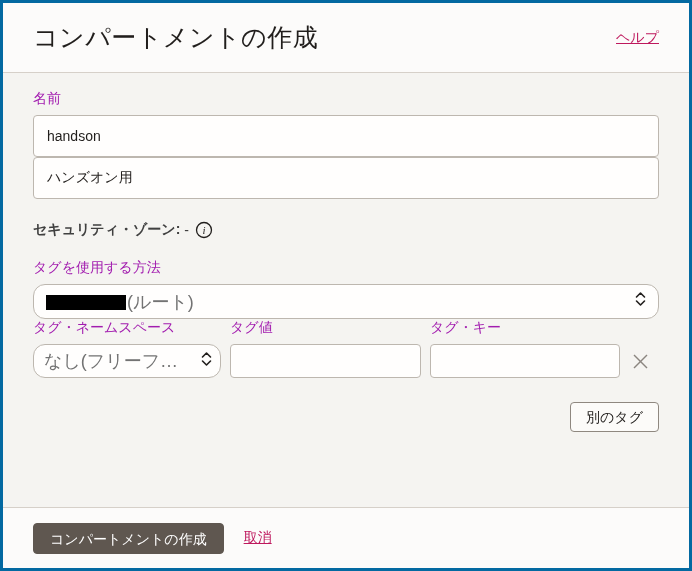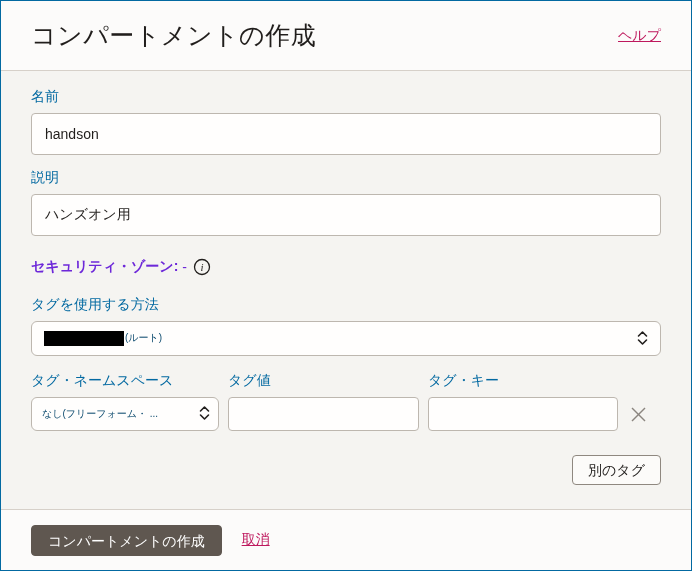--- a/index.html
+++ b/index.html
@@ -2,21 +2,21 @@
 <html><head>
 <meta charset="utf-8">
 <style>
   * { box-sizing: border-box; margin: 0; padding: 0; }
   html, body { background: #e9e7e3; }
   body { font-family: "Liberation Sans", "DejaVu Sans", sans-serif; }
 
   .dialog {
     width: 692px; height: 571px;
     background: #fcfbfa;
-    border: 1px solid #0369a1;
+    border: 3px solid #0369a1;
     display: flex; flex-direction: column;
     overflow: hidden;
   }
 
   
   .dlg-header {
     height: 70px; flex: 0 0 70px;
     background: #fcfbfa;
     border-bottom: 1px solid #d6d0c9;
     display: flex; align-items: center; justify-content: space-between;
@@ -26,51 +26,51 @@
   .link { color: #be185d; text-decoration: underline; font-size: 14px; cursor: pointer; }
 
   
   .dlg-body {
     flex: 1 1 auto;
     background: #f5f4f1;
     border-bottom: 1px solid #d6d0c9;
     padding: 17px 30px 0 30px;
     overflow: hidden;
   }
-  .field-label { display: block; font-size: 14px; color: #0369a1; margin-bottom: 7px; }
+  .field-label { display: block; font-size: 14px; color: #a21caf; margin-bottom: 7px; }
   .text-input {
     width: 100%; height: 42px;
     border: 1px solid #bdb7af; border-radius: 4px;
     background: #fffefd; color: #211e1c;
     font-size: 14px; font-family: inherit;
     padding: 0 13px; outline: none;
   }
   .field-gap { margin-top: 14px; }
 
-  .security-line { margin-top: 22px; font-size: 14px; color: #6d28d9; display: flex; align-items: center; }
+  .security-line { margin-top: 22px; font-size: 14px; color: #404040; display: flex; align-items: center; }
   .security-label { font-weight: bold; }
   .security-value { margin-left: 4px; }
   .info-icon { margin-left: 6px; display: inline-flex; cursor: pointer; }
 
   .parent-label { margin-top: 20px; }
   .select-box {
     width: 100%; height: 35px;
-    border: 1px solid #bdb7af; border-radius: 6px;
+    border: 1px solid #bdb7af; border-radius: 12px;
     background: #fffefd;
     display: flex; align-items: center;
     padding: 0 12px; cursor: pointer;
-    font-size: 10px; color: #0c4a6e;
+    font-size: 18px; color: #737373;
   }
   .select-box .grow { flex: 1 1 auto; overflow: hidden; white-space: nowrap; text-overflow: ellipsis; }
   .redacted { display: inline-block; width: 80px; height: 15px; background: #000; vertical-align: middle; margin-right: 1px; }
   .chevron { flex: 0 0 auto; margin-left: 8px; }
 
   .tags-hint { margin-top: 16px; font-size: 14px; color: #55524e; line-height: 1.4; }
 
-  .tag-row { display: flex; margin-top: 16px; align-items: flex-end; }
+  .tag-row { display: flex; align-items: flex-end; }
   .tag-col { display: flex; flex-direction: column; }
   .tag-col + .tag-col { margin-left: 9px; }
   .col-ns { width: 188px; }
   .col-key { width: 190px; }
   .col-val { width: 191px; }
   .tag-field { height: 34px; }
   .tag-select { height: 34px; padding: 0 8px 0 10px; }
   .remove-tag {
     flex: 0 0 auto; align-self: flex-end;
     width: 28px; height: 34px; margin-left: 6px;
@@ -107,21 +107,20 @@
   <div class="dlg-header">
     <div class="dlg-title">コンパートメントの作成</div>
     <a class="link" href="#">ヘルプ</a>
   </div>
 
   <div class="dlg-body">
 
     <label class="field-label">名前</label>
     <input class="text-input" type="text" value="handson" style="">
 
-    <label class="field-label field-gap">説明</label>
     <input class="text-input" type="text" value="ハンズオン用" style="">
 
     <div class="security-line">
       <span class="security-label">セキュリティ・ゾーン:</span>
       <span class="security-value">-</span>
       <span class="info-icon">
         <svg width="18" height="18" viewBox="0 0 18 18">
           <circle cx="9" cy="9" r="7.5" fill="none" stroke="#211e1c" stroke-width="1.3"></circle>
           <text x="9" y="13" text-anchor="middle" font-family="Liberation Serif, serif" font-style="italic" font-size="11" fill="#211e1c">i</text>
         </svg>

